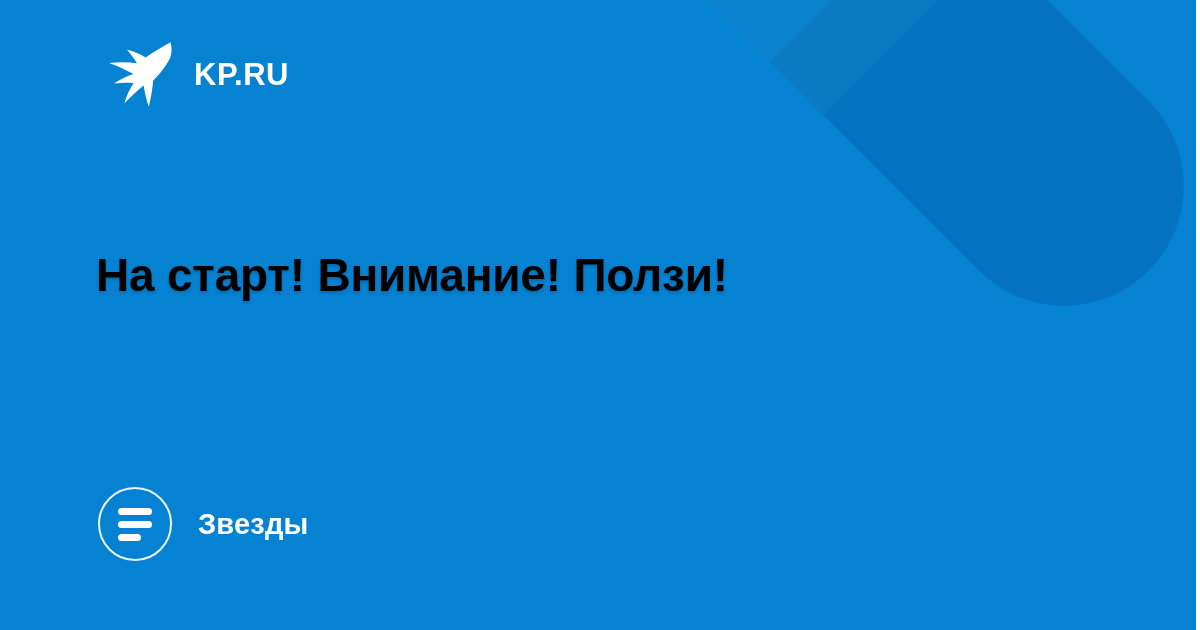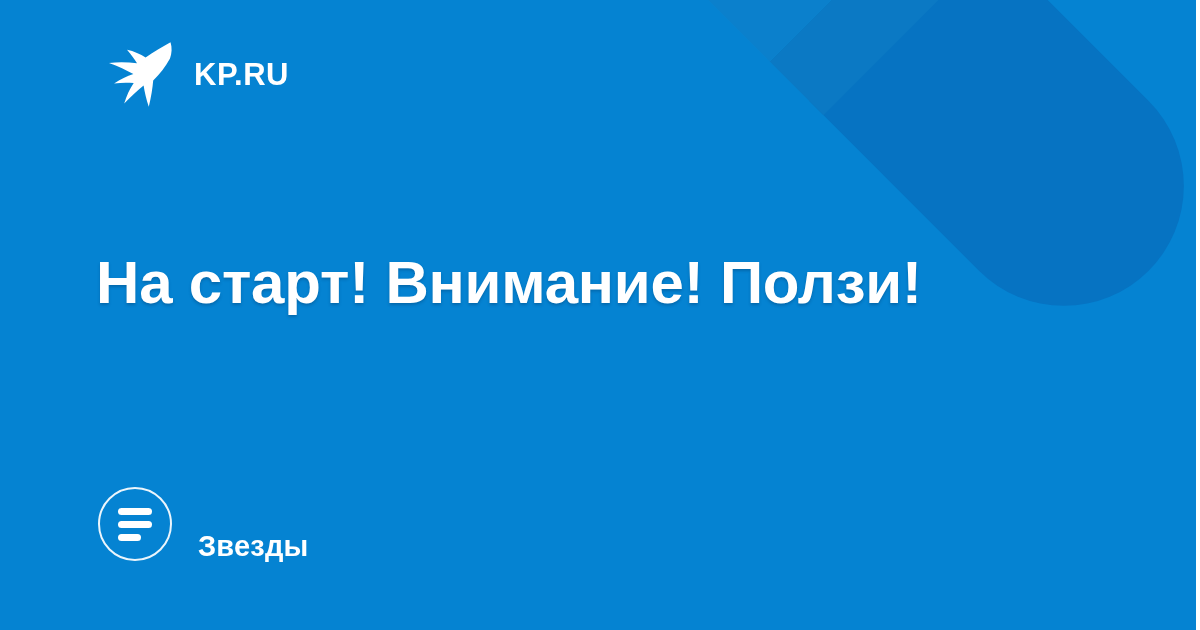--- a/index.html
+++ b/index.html
@@ -55,35 +55,35 @@
     white-space: nowrap;
   }
 
   
   .headline {
     position: absolute;
     left: 96px;
     top: 248px;
     width: 1010px;
     margin: 0;
-    color: #ffffff;
-    font-size: 60px;
+    color: #000000;
+    font-size: 46px;
     font-weight: bold;
     line-height: 1.18;
     letter-spacing: -0.2px;
     text-shadow: 0 2px 3px rgba(0, 40, 80, 0.28);
   }
 
   
   .rubric {
     position: absolute;
     left: 98px;
     top: 487px;
     display: flex;
-    align-items: flex-end;
+    align-items: center;
     gap: 26px;
   }
 
   .rubric-badge {
     width: 74px;
     height: 74px;
     border-radius: 50%;
     border: 2px solid rgba(255, 255, 255, 0.92);
     box-sizing: border-box;
     display: flex;

